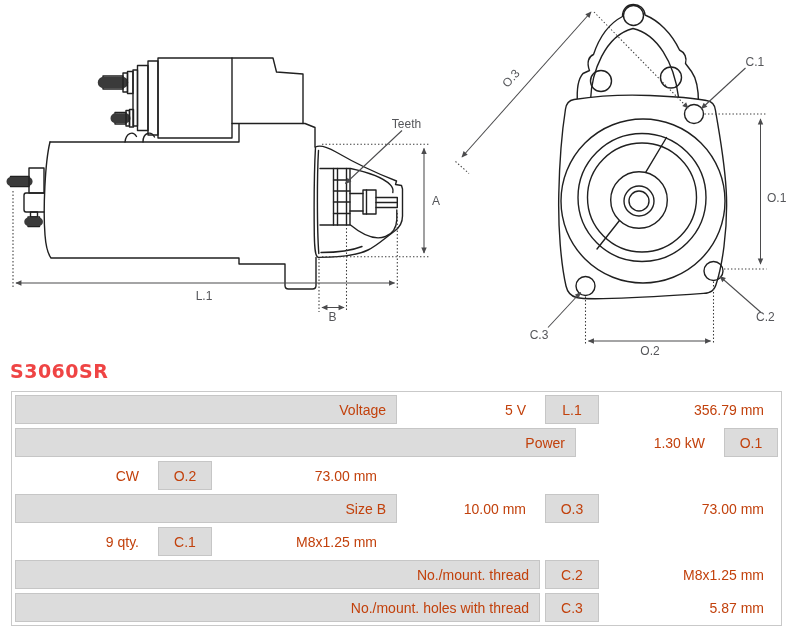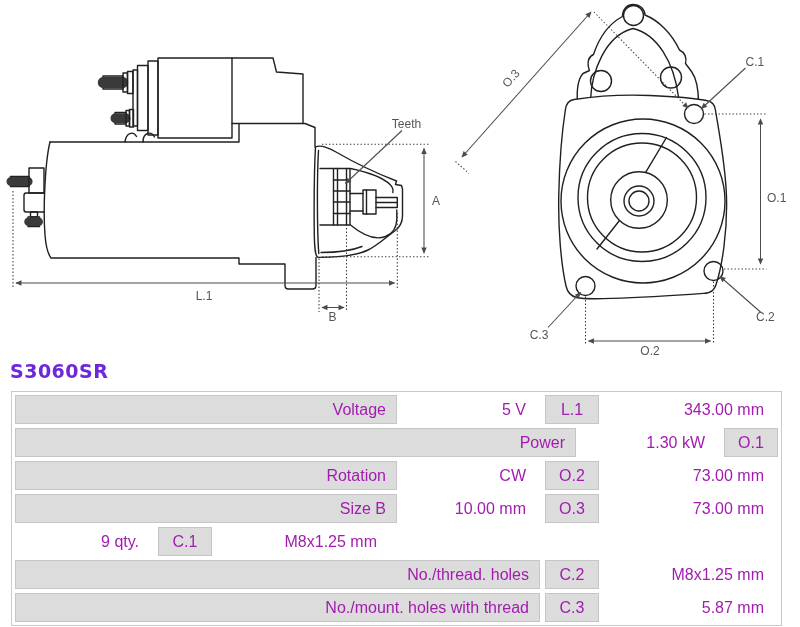--- a/index.html
+++ b/index.html
@@ -1,26 +1,26 @@
 <!DOCTYPE html>
 <html><head>
 <meta charset="utf-8">
 <style>
   html,body{margin:0;padding:0;background:#ffffff;}
   #stage{position:relative;width:800px;height:627px;background:#fff;overflow:hidden;
          font-family:"Liberation Sans", sans-serif;}
   #drawing{position:absolute;top:0;left:0;}
   .dim-label{font-family:"Liberation Sans", sans-serif;font-size:12px;fill:#55565a;}
   #product-code{position:absolute;left:10px;top:360px;font-size:19px;font-weight:600;
-                color:#6d28d9;letter-spacing:0.5px;font-family:"DejaVu Sans","Liberation Sans",sans-serif;}
+                color:#ef4444;letter-spacing:0.5px;font-family:"DejaVu Sans","Liberation Sans",sans-serif;}
   #spec-table{position:absolute;left:11px;top:391px;width:771px;height:235px;
               border:1px solid #c9c9c9;box-sizing:border-box;background:#fff;
               display:flex;flex-direction:column;gap:4px;padding:3px;}
   .spec-row{display:flex;gap:5px;flex:1;min-height:0;}
-  .cell{box-sizing:border-box;font-size:16px;color:#a21caf;display:flex;align-items:center;}
+  .cell{box-sizing:border-box;font-size:14px;color:#c2410c;display:flex;align-items:center;}
   .cell.gray{background:#dcdcdc;border:1px solid #c6c6c6;}
   .cell.white{background:#ffffff;}
   .c-label{flex:1;justify-content:flex-end;padding-right:10px;}
   .c-value{width:138px;justify-content:flex-end;padding-right:14px;}
   .c-dim{width:54px;justify-content:center;}
   .c-dimval{width:174px;justify-content:flex-end;padding-right:14px;}
 </style>
 </head>
 <body>
 
@@ -155,51 +155,50 @@
   </svg>
 
   <div id="product-code">S3060SR</div>
 
   <div id="spec-table">
 
     <div class="spec-row">
       <div class="cell gray c-label">Voltage</div>
       <div class="cell white c-value">5 V</div>
       <div class="cell gray c-dim">L.1</div>
-      <div class="cell white c-dimval">343.00 mm</div>
+      <div class="cell white c-dimval">356.79 mm</div>
     </div>
 
     <div class="spec-row">
       <div class="cell gray c-label">Power</div>
       <div class="cell white c-value">1.30 kW</div>
       <div class="cell gray c-dim">O.1</div>
     </div>
 
     <div class="spec-row">
-      <div class="cell gray c-label">Rotation</div>
       <div class="cell white c-value">CW</div>
       <div class="cell gray c-dim">O.2</div>
       <div class="cell white c-dimval">73.00 mm</div>
     </div>
 
     <div class="spec-row">
       <div class="cell gray c-label">Size B</div>
       <div class="cell white c-value">10.00 mm</div>
       <div class="cell gray c-dim">O.3</div>
       <div class="cell white c-dimval">73.00 mm</div>
     </div>
 
     <div class="spec-row">
       <div class="cell white c-value">9 qty.</div>
       <div class="cell gray c-dim">C.1</div>
       <div class="cell white c-dimval">M8x1.25 mm</div>
     </div>
 
     <div class="spec-row">
-      <div class="cell gray c-label">No./thread. holes</div>
+      <div class="cell gray c-label">No./mount. thread</div>
       <div class="cell gray c-dim">C.2</div>
       <div class="cell white c-dimval">M8x1.25 mm</div>
     </div>
 
     <div class="spec-row">
       <div class="cell gray c-label">No./mount. holes with thread</div>
       <div class="cell gray c-dim">C.3</div>
       <div class="cell white c-dimval">5.87 mm</div>
     </div>
 

